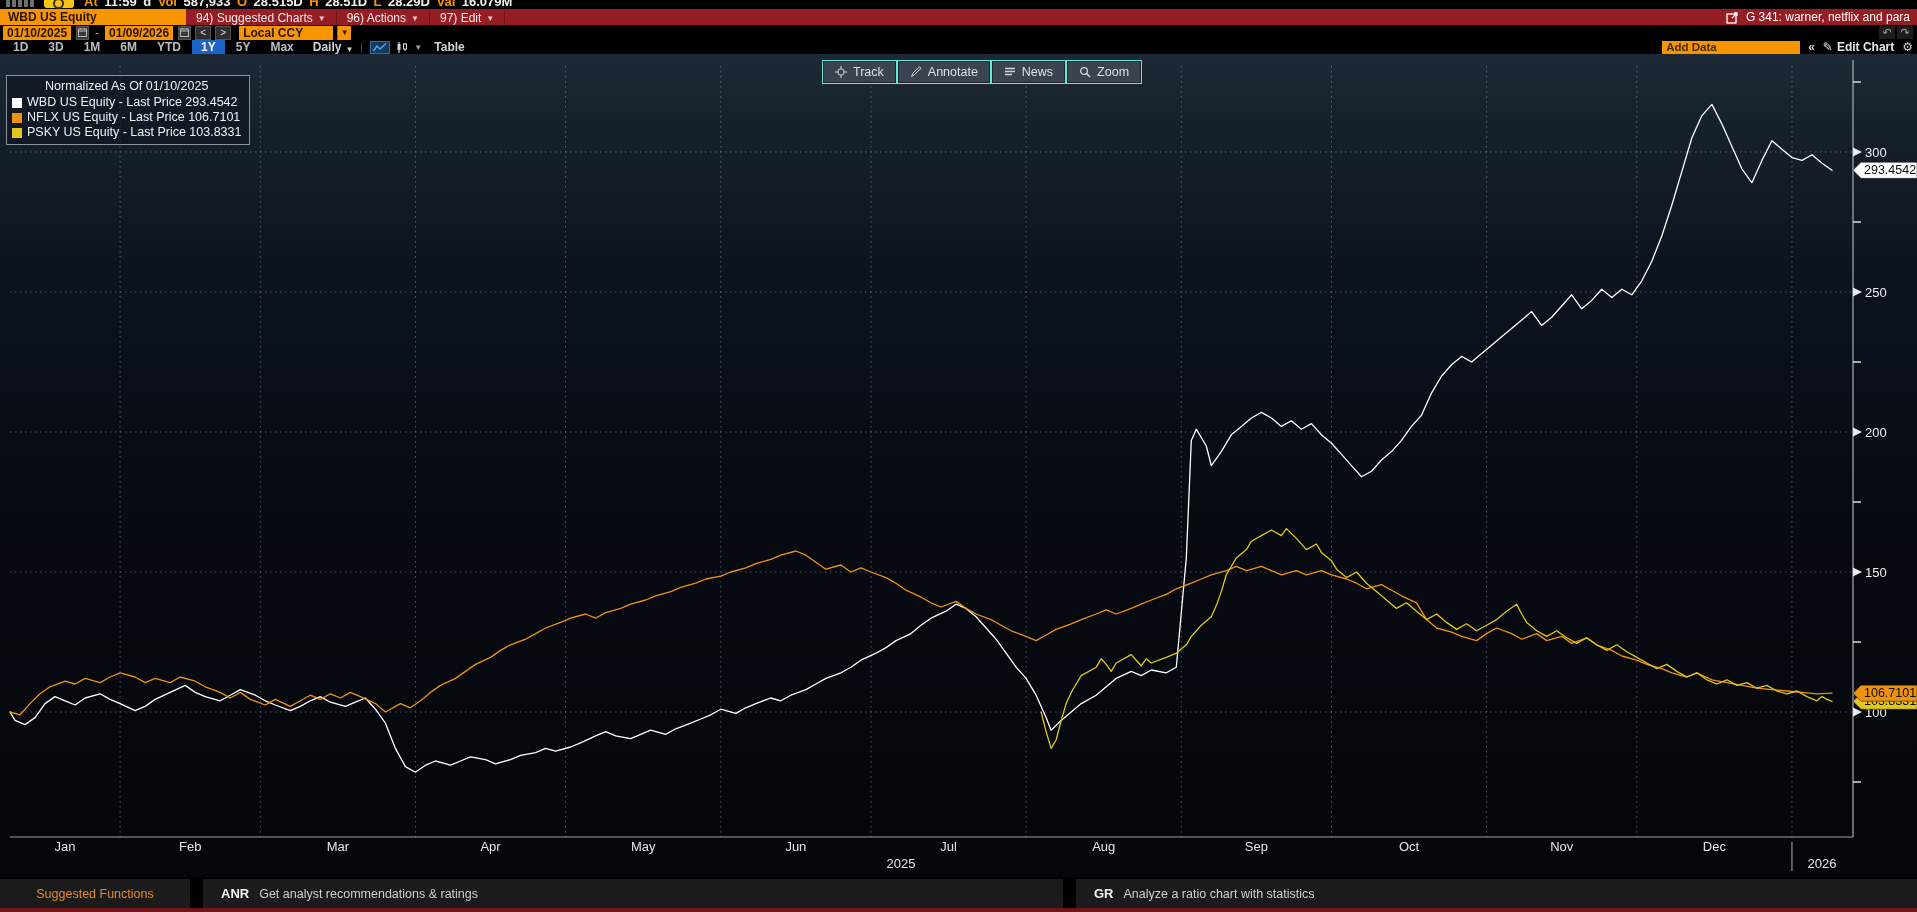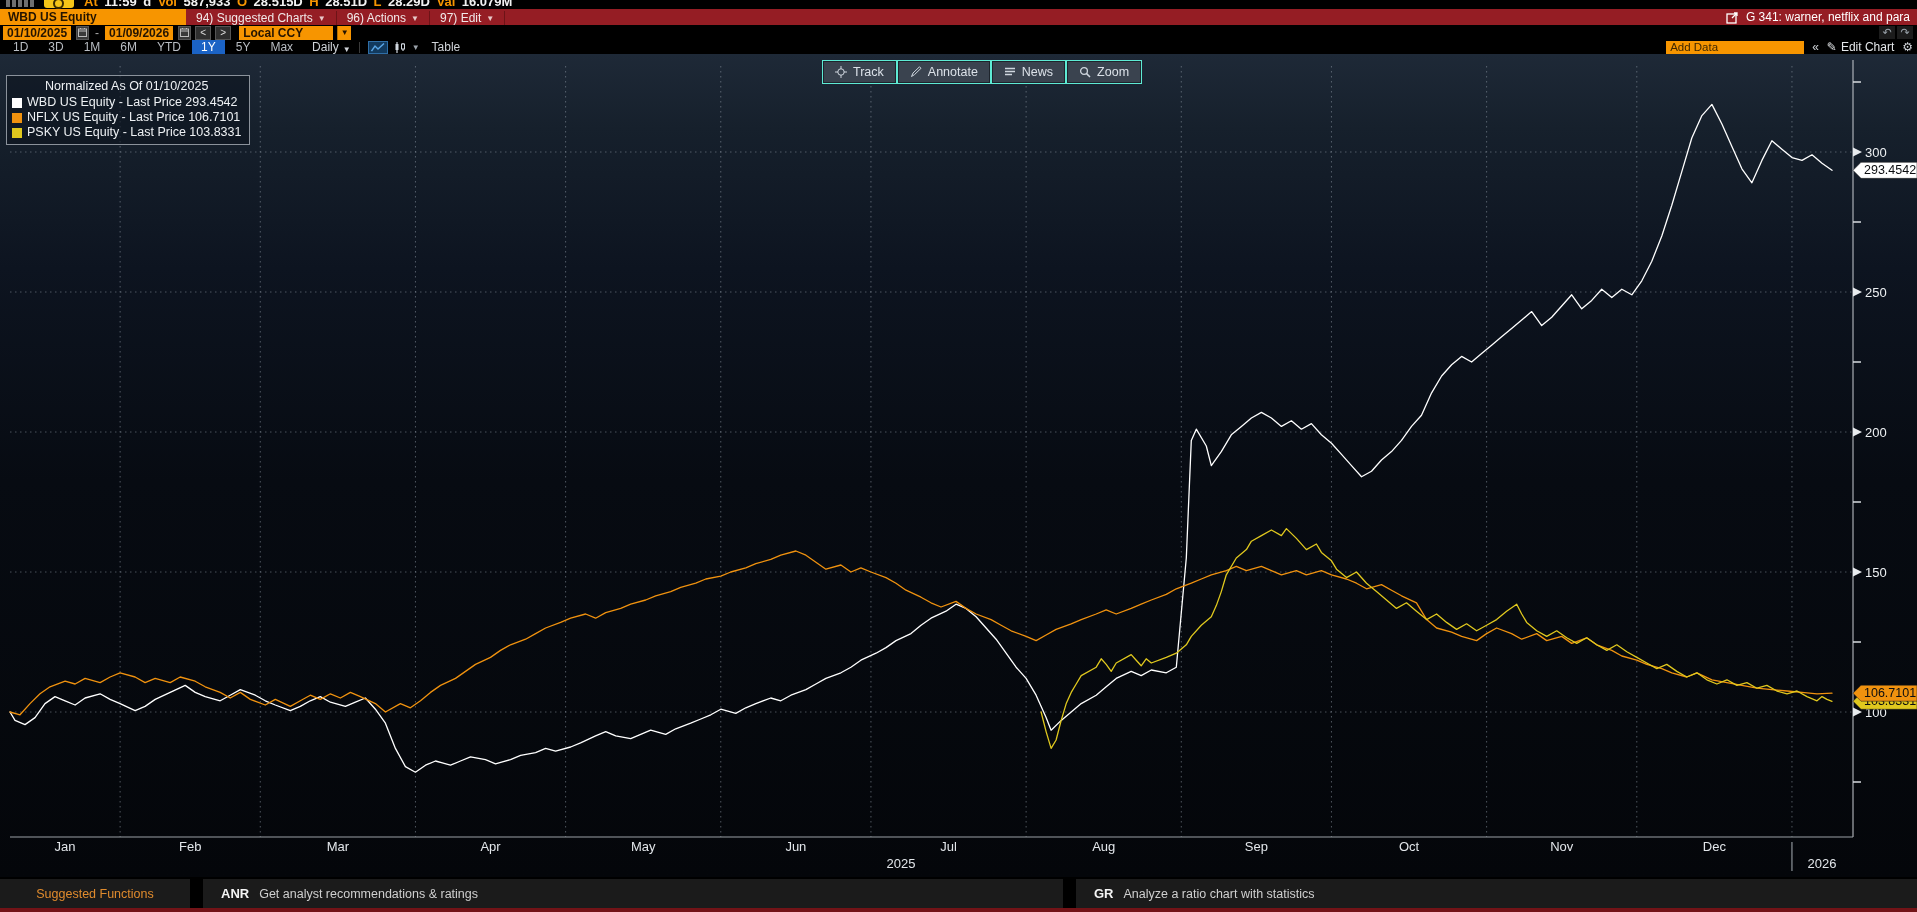--- a/index.html
+++ b/index.html
@@ -25,21 +25,21 @@
   .datebar{position:absolute;top:25px;left:0;width:100%;height:15px;background:#000;display:flex;align-items:center;font-size:12px;gap:4px;padding-left:3px;box-sizing:border-box;}
   .amberbox{background:#f79500;color:#241400;padding:0 4px;height:14px;display:inline-flex;align-items:center;font-weight:bold;}
   .calbtn{width:13px;height:14px;background:#3a3a3a;border:1px solid #555;box-sizing:border-box;display:inline-flex;align-items:center;justify-content:center;margin-left:1px;}
   .calbtn svg{display:block;}
   .navbtn{width:16px;height:14px;background:#2e2e2e;border:1px solid #555;color:#ddd;display:inline-flex;align-items:center;justify-content:center;font-size:10px;box-sizing:border-box;}
   .ddbtn{width:14px;height:14px;background:#f79500;border-left:1px solid #b36e00;color:#241400;display:inline-flex;align-items:center;justify-content:center;font-size:8px;box-sizing:border-box;}
   .dash{color:#aaa;margin:0 2px;}
   .hist-btns{margin-left:auto;display:flex;gap:2px;padding-right:4px;}
   .hist-btns span{width:16px;height:13px;background:#1c1c1c;color:#9aa2aa;display:inline-flex;align-items:center;justify-content:center;font-size:11px;}
   
-  .rangebar{position:absolute;top:40px;left:0;width:100%;height:14px;background:#000;display:flex;align-items:center;font-size:12px;gap:2px;padding-left:4px;box-sizing:border-box;}
+  .rangebar{position:absolute;top:40px;left:0;width:100%;height:14px;background:#000;display:flex;align-items:center;font-size:12px;gap:2px;padding-left:4px;box-sizing:border-box;font-weight:bold;}
   .rtab{padding:0 9px;color:#b9bdc3;height:14px;display:inline-flex;align-items:center;cursor:default;}
   .rtab.active{background:#1b63c5;color:#fff;}
   .period{color:#cfd3d8;margin-left:8px;display:inline-flex;align-items:flex-end;gap:4px;}
   .period .caret{font-size:8px;}
   .vsep{width:1px;height:11px;background:#3a3a3a;margin:0 6px;}
   .icobox{width:20px;height:13px;display:inline-flex;align-items:center;justify-content:center;}
   .icobox.activeblue{background:#123a5e;border:1px solid #2f6ea6;box-sizing:border-box;}
   .tabletxt{color:#cfd3d8;margin-left:10px;}
   .range-right{margin-left:auto;display:flex;align-items:center;gap:8px;padding-right:4px;}
   .adddata{background:#f79500;color:#402800;width:130px;height:13px;font-size:11.5px;padding:0 4px;display:inline-flex;align-items:center;}

